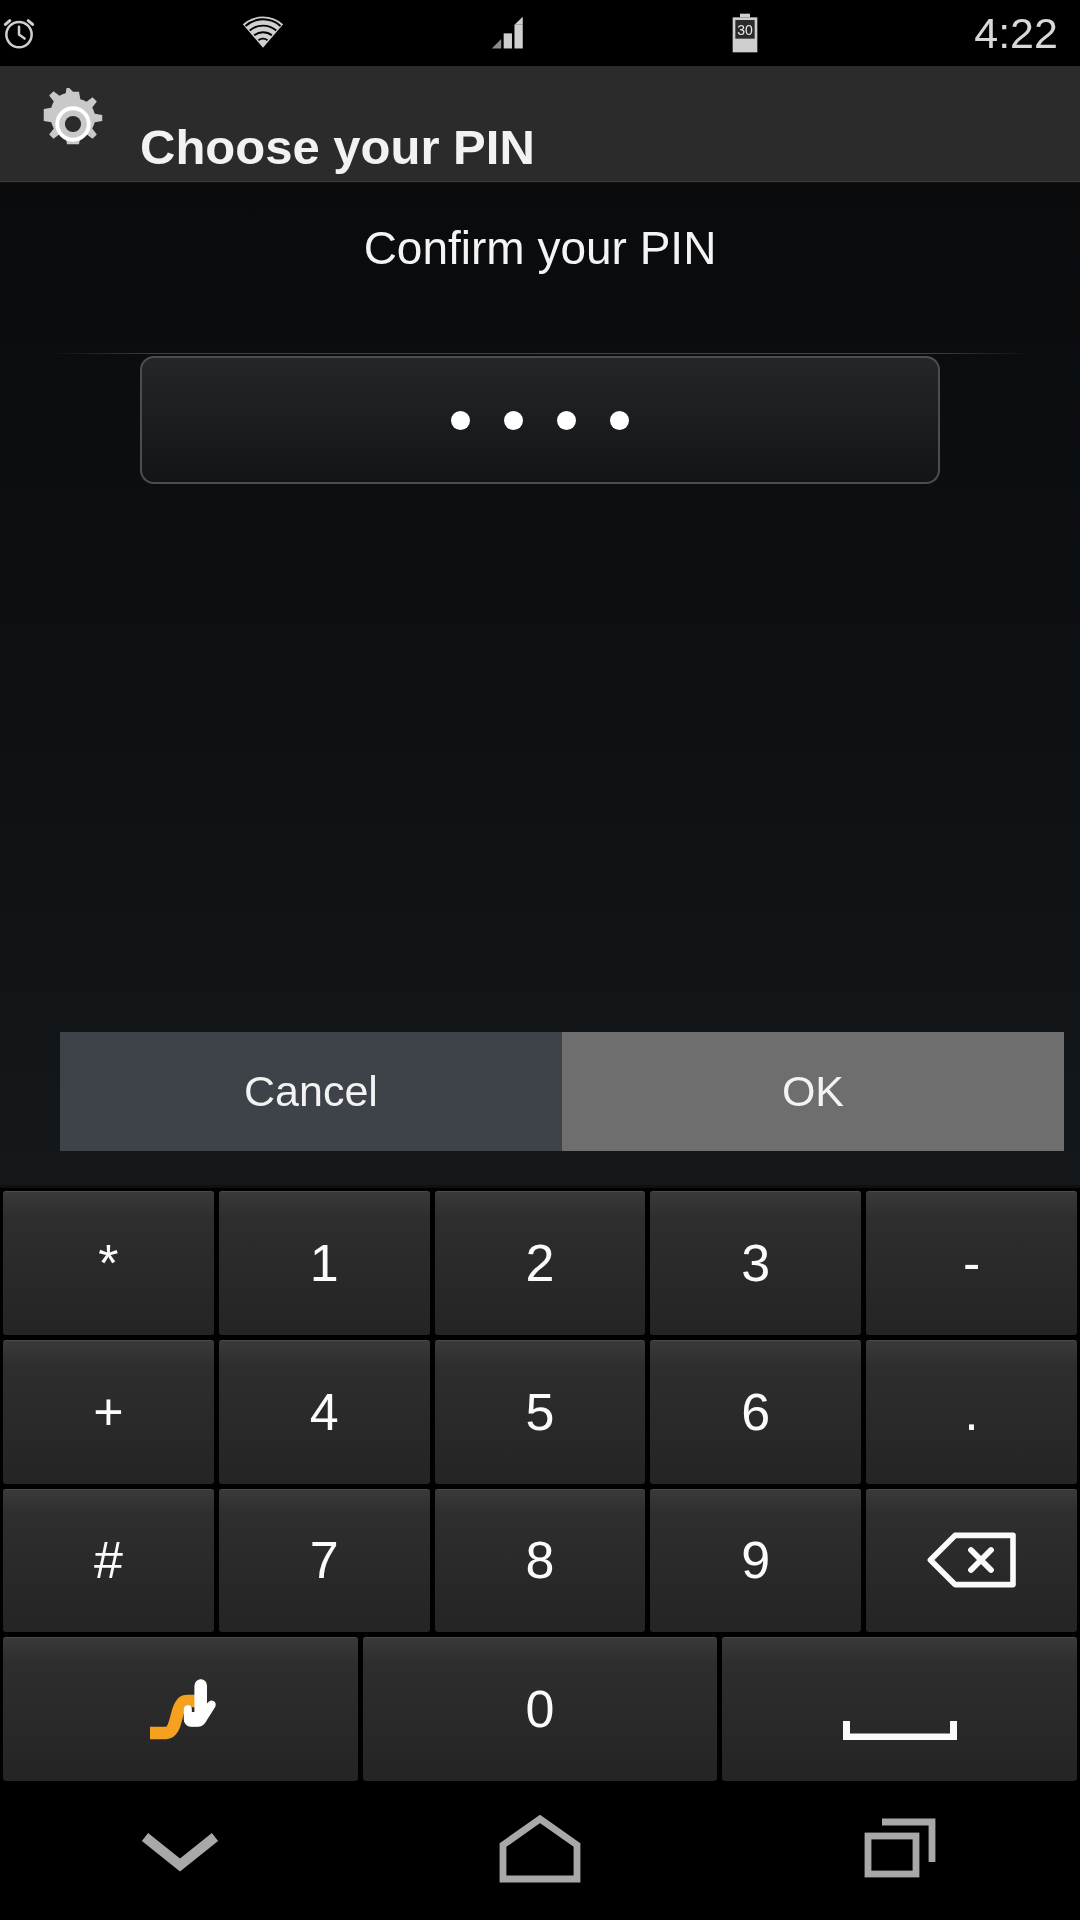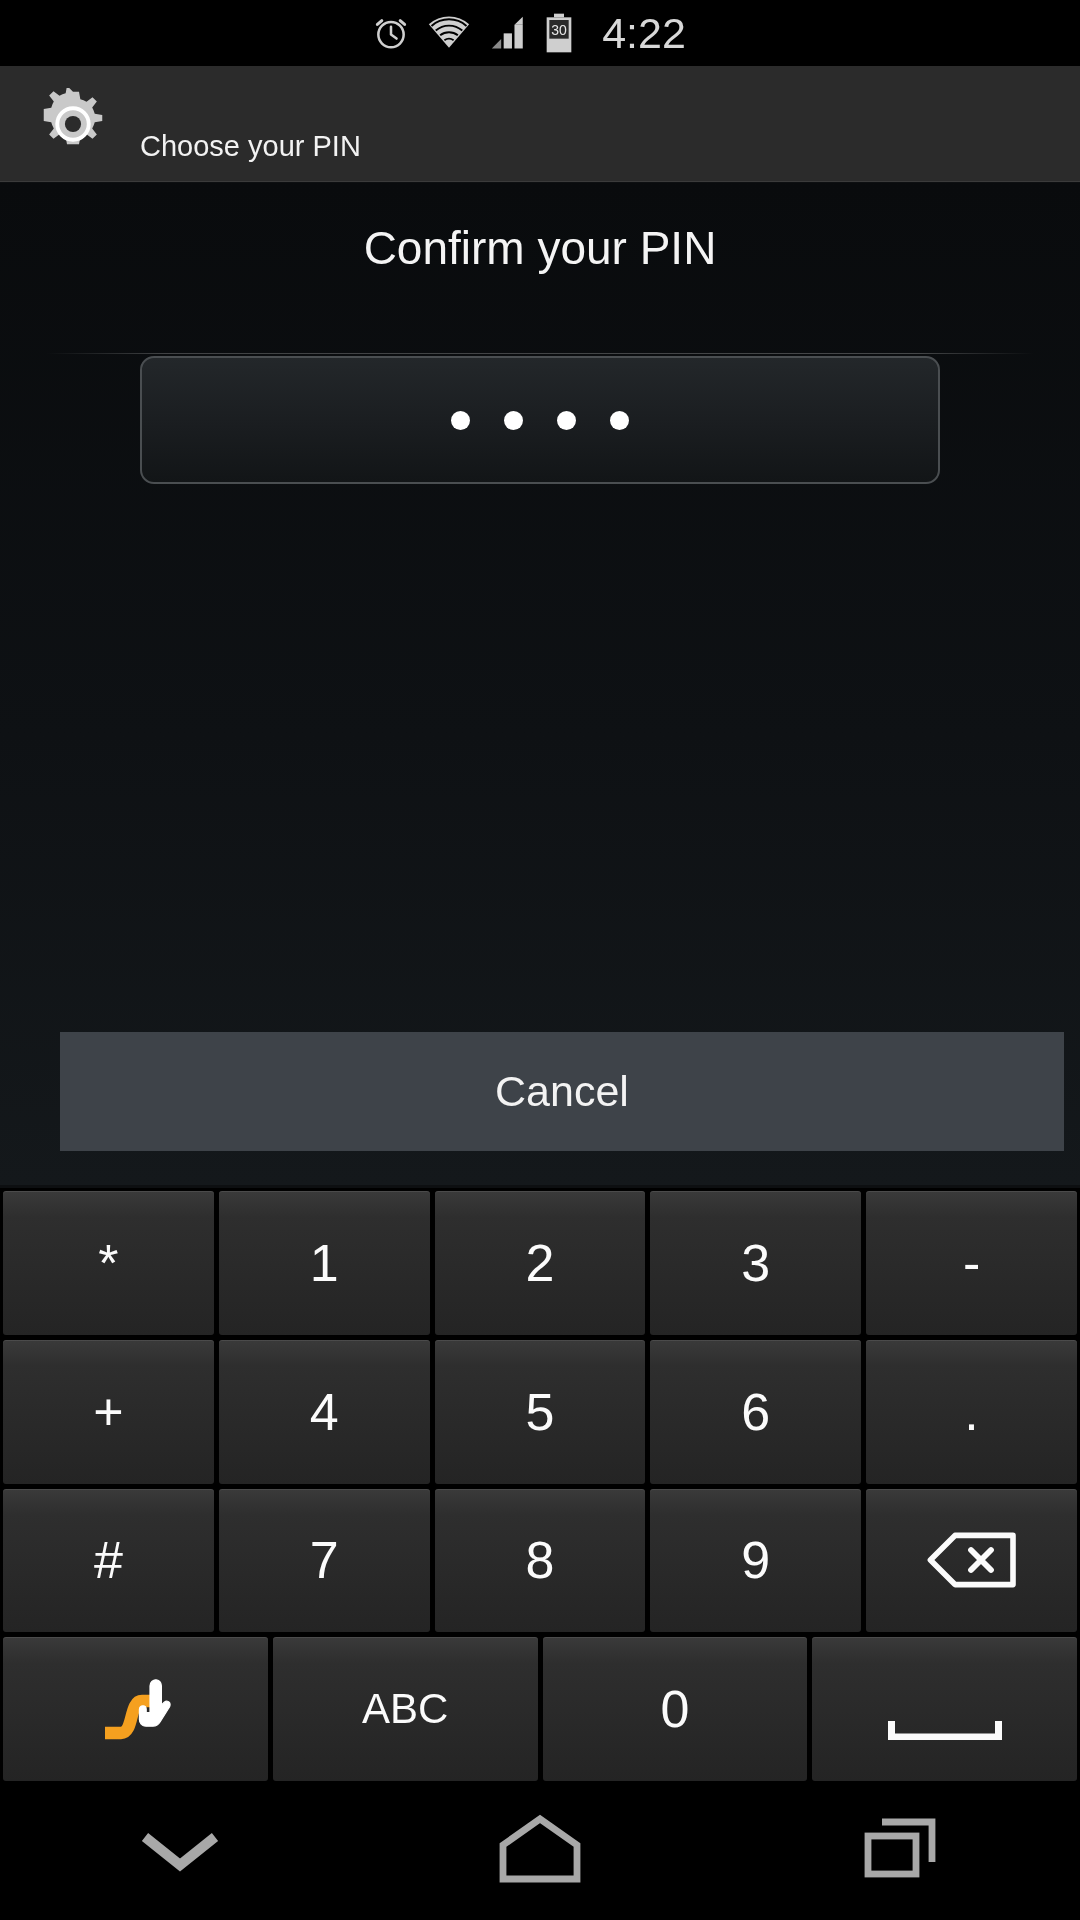--- a/index.html
+++ b/index.html
@@ -8,37 +8,37 @@
     background:#000;
     font-family:"Liberation Sans", sans-serif;
     overflow:hidden;
   }
   .screen { position:relative; width:1080px; height:1920px; background:#0d0f11; }
 
   
   .statusbar {
     position:absolute; top:0; left:0; width:1080px; height:66px;
     background:#000; display:flex; align-items:center;
-    justify-content:center; padding-right:22px; gap:16px;
+    justify-content:space-between; padding-right:22px; gap:16px;
   }
   .sb-icon { display:flex; align-items:center; }
   .sb-time {
     color:#d8d8d8; font-size:43px; letter-spacing:0px;
     margin-left:12px; font-weight:400;
   }
 
   
   .actionbar {
     position:absolute; top:66px; left:0; width:1080px; height:116px;
     background:#2b2b2b;
     border-bottom:1px solid #3b3b3b;
     display:flex; align-items:center; padding-left:36px; gap:30px;
   }
   .gear-wrap { width:74px; height:74px; display:flex; align-items:center; justify-content:center; }
-  .actionbar-title { color:#f2f2f2; font-size:29px; font-weight:400;margin-top:46px; }
+  .actionbar-title { color:#f2f2f2; font-size:49px; font-weight:700;margin-top:46px; }
 
   
   .content {
     position:absolute; top:183px; left:0; width:1080px; height:1002px;
     background:linear-gradient(180deg,#090b0d 0%,#0e1114 55%,#14181b 100%);
   }
   .prompt {
     margin-top:38px; text-align:center;
     color:#f4f4f4; font-size:46px; font-weight:400;
   }
@@ -157,20 +157,21 @@
 
     <div class="pinbox">
       <span class="pin-dot"></span>
       <span class="pin-dot"></span>
       <span class="pin-dot"></span>
       <span class="pin-dot"></span>
     </div>
 
     <div class="btnrow">
       <div class="dlg-btn cancel">Cancel</div>
+      <div class="dlg-btn ok">OK</div>
     </div>
   </div>
 
   <div class="keyboard">
 
     <div class="krow">
       <div class="key">*</div>
       <div class="key">1</div>
       <div class="key">2</div>
       <div class="key">3</div>
@@ -208,21 +209,20 @@
             <path d="M26.5 6.5 C26.5 4.6 28.0 3.4 29.4 3.4 C30.9 3.4 32.2 4.6 32.2 6.5
                      L32.2 16.0 L33.6 14.6 C34.6 13.8 36.0 14.0 36.4 15.0
                      C36.8 16.0 36.4 17.0 35.6 18.0 L31.6 24.4
                      C30.8 25.8 29.6 26.6 28.0 26.6 L24.6 26.6
                      C22.6 26.6 21.2 25.2 21.2 23.2 L21.2 18.4
                      C21.2 17.2 22.0 16.4 23.0 16.4 C24.0 16.4 24.6 17.1 24.6 18.0
                      L24.6 19.8 L26.5 19.8 Z" fill="#ffffff" stroke="#ffffff" stroke-width="0.6" stroke-linejoin="round"></path>
           </svg>
         </span>
       </div>
-      <div class="key small-label">ABC</div>
       <div class="key">0</div>
       <div class="key">
         <span class="spacebar-glyph">
           <svg width="120" height="26" viewBox="0 0 60 13">
             <path d="M1.5 1.5 L1.5 11 L58.5 11 L58.5 1.5 L55 1.5 L55 7.8 L5 7.8 L5 1.5 Z" fill="#fbfbfb"></path>
           </svg>
         </span>
       </div>
     </div>
   </div>

